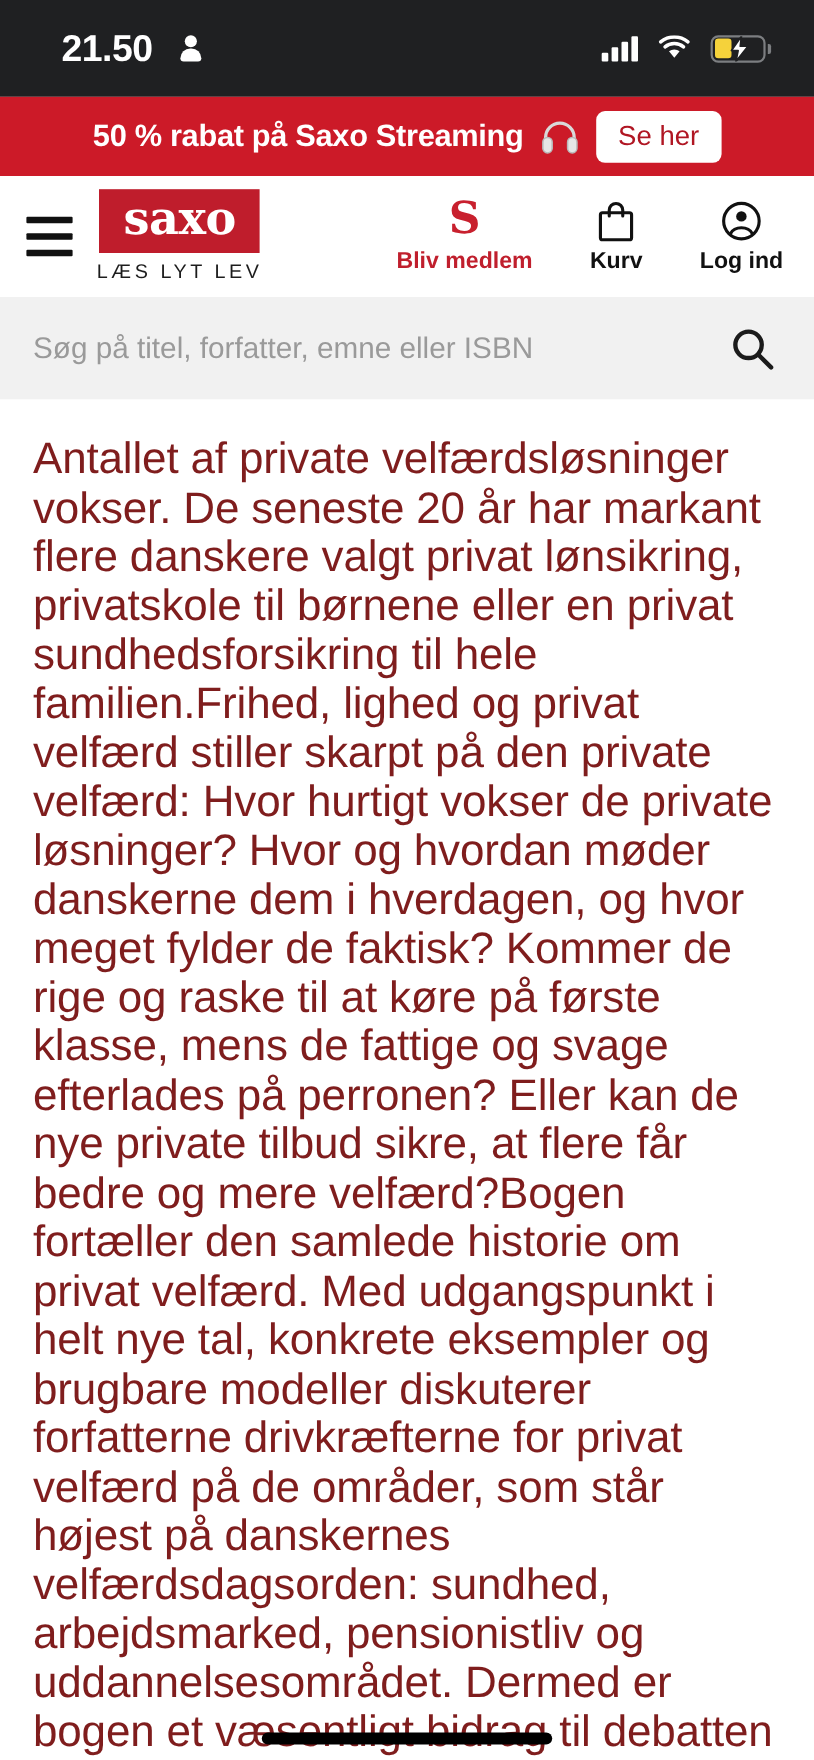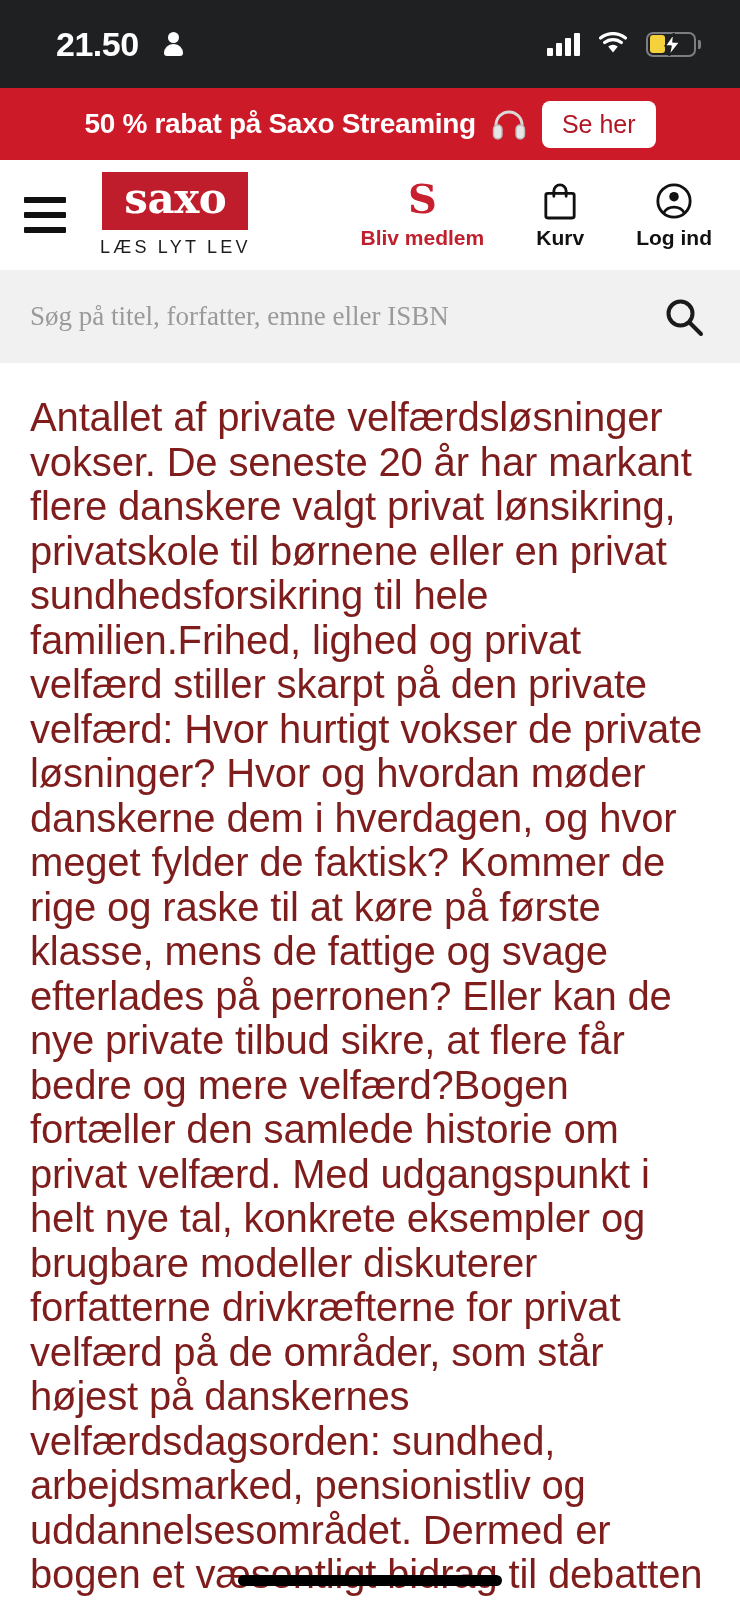--- a/index.html
+++ b/index.html
@@ -102,21 +102,21 @@
     padding: 0 28px 0 18px;
   }
   .hamburger {
     width: 54px; height: 44px;
     display: flex; flex-direction: column; justify-content: center; gap: 9px;
     padding: 0 6px;
     flex: 0 0 auto;
   }
   .hamburger span { display: block; height: 6px; background: #111; border-radius: 1px; }
   .brand {
-    margin-left: 28px;
+    margin-left: 16px;
     display: flex; flex-direction: column; align-items: center;
     flex: 0 0 auto;
   }
   .logo-box {
     background: #bf1d2c;
     padding: 6px 22px 10px;
     display: flex; align-items: center; justify-content: center;
   }
   .logo-word {
     font-family: "DejaVu Serif", serif;
@@ -154,21 +154,20 @@
   }
   .icon-wrap { height: 40px; display: flex; align-items: center; justify-content: center; }
 
   
   .search {
     height: 93px;
     background: #f1f1f1;
     display: flex;
     align-items: center;
     padding: 0 34px 0 30px;
-    font-family: Liberation Serif, serif;
   }
   .search-input {
     flex: 1;
     border: none;
     background: transparent;
     font-family: inherit;
     font-size: 27px;
     color: #444;
     outline: none;
   }

